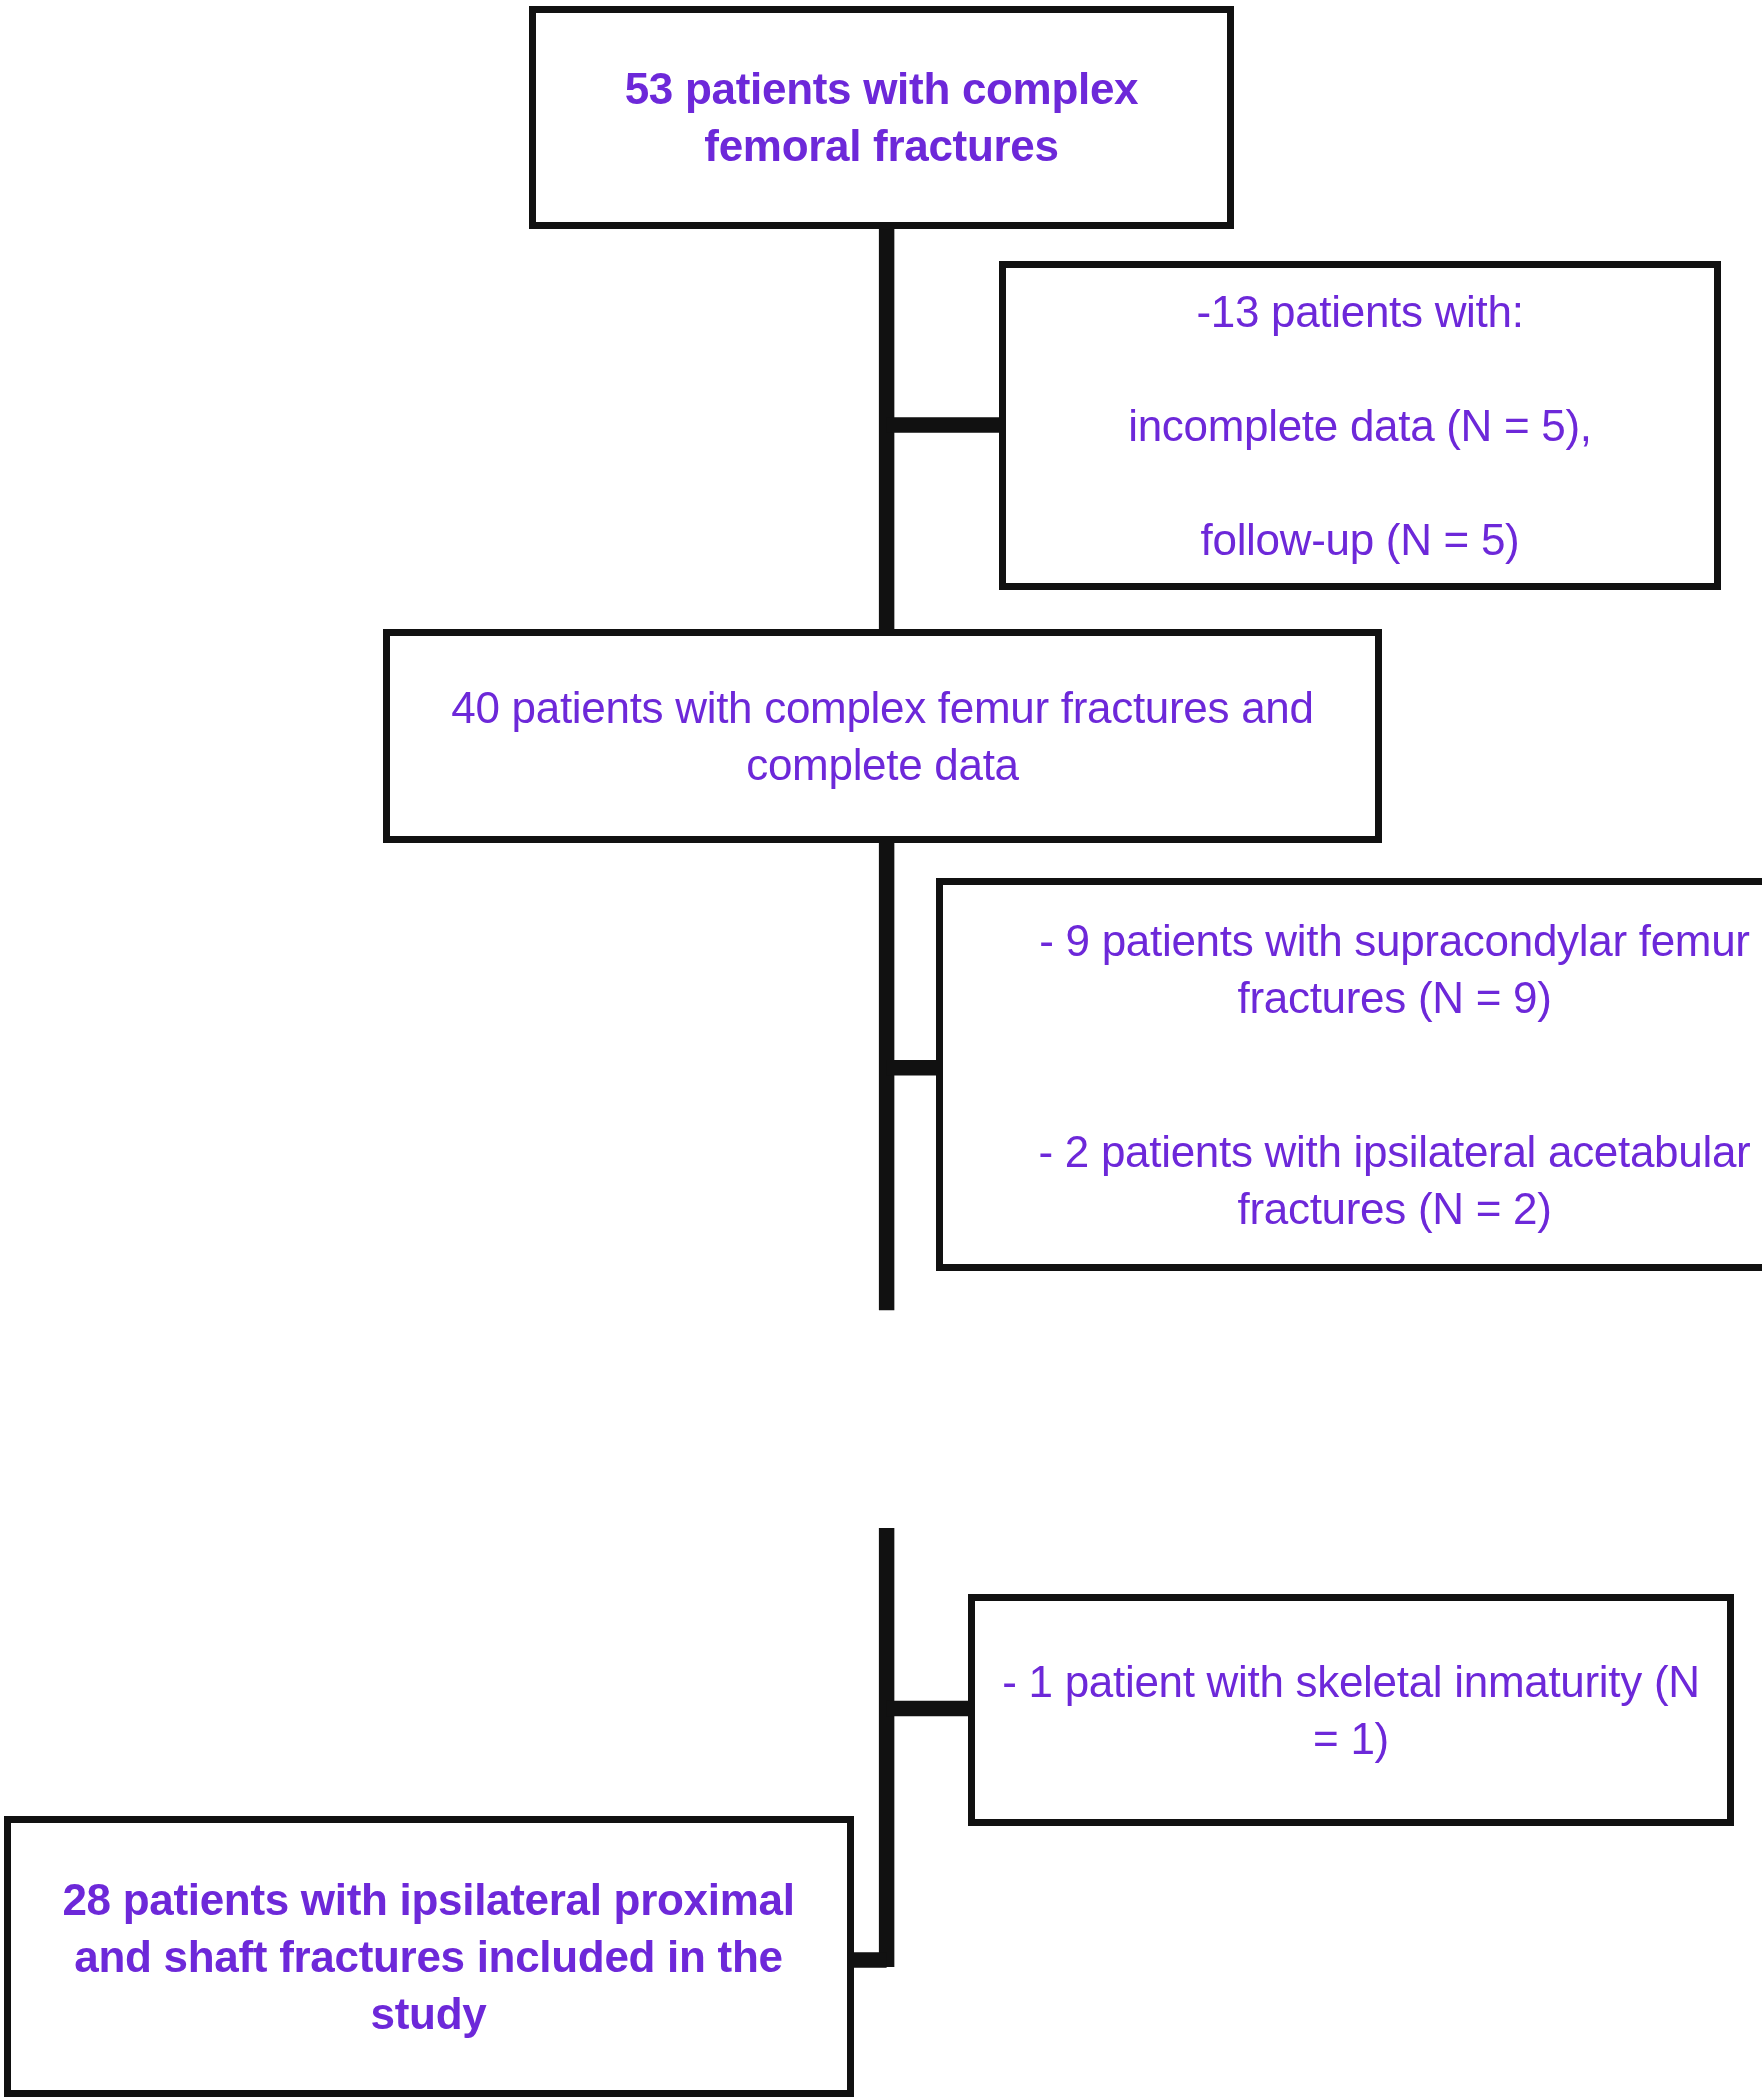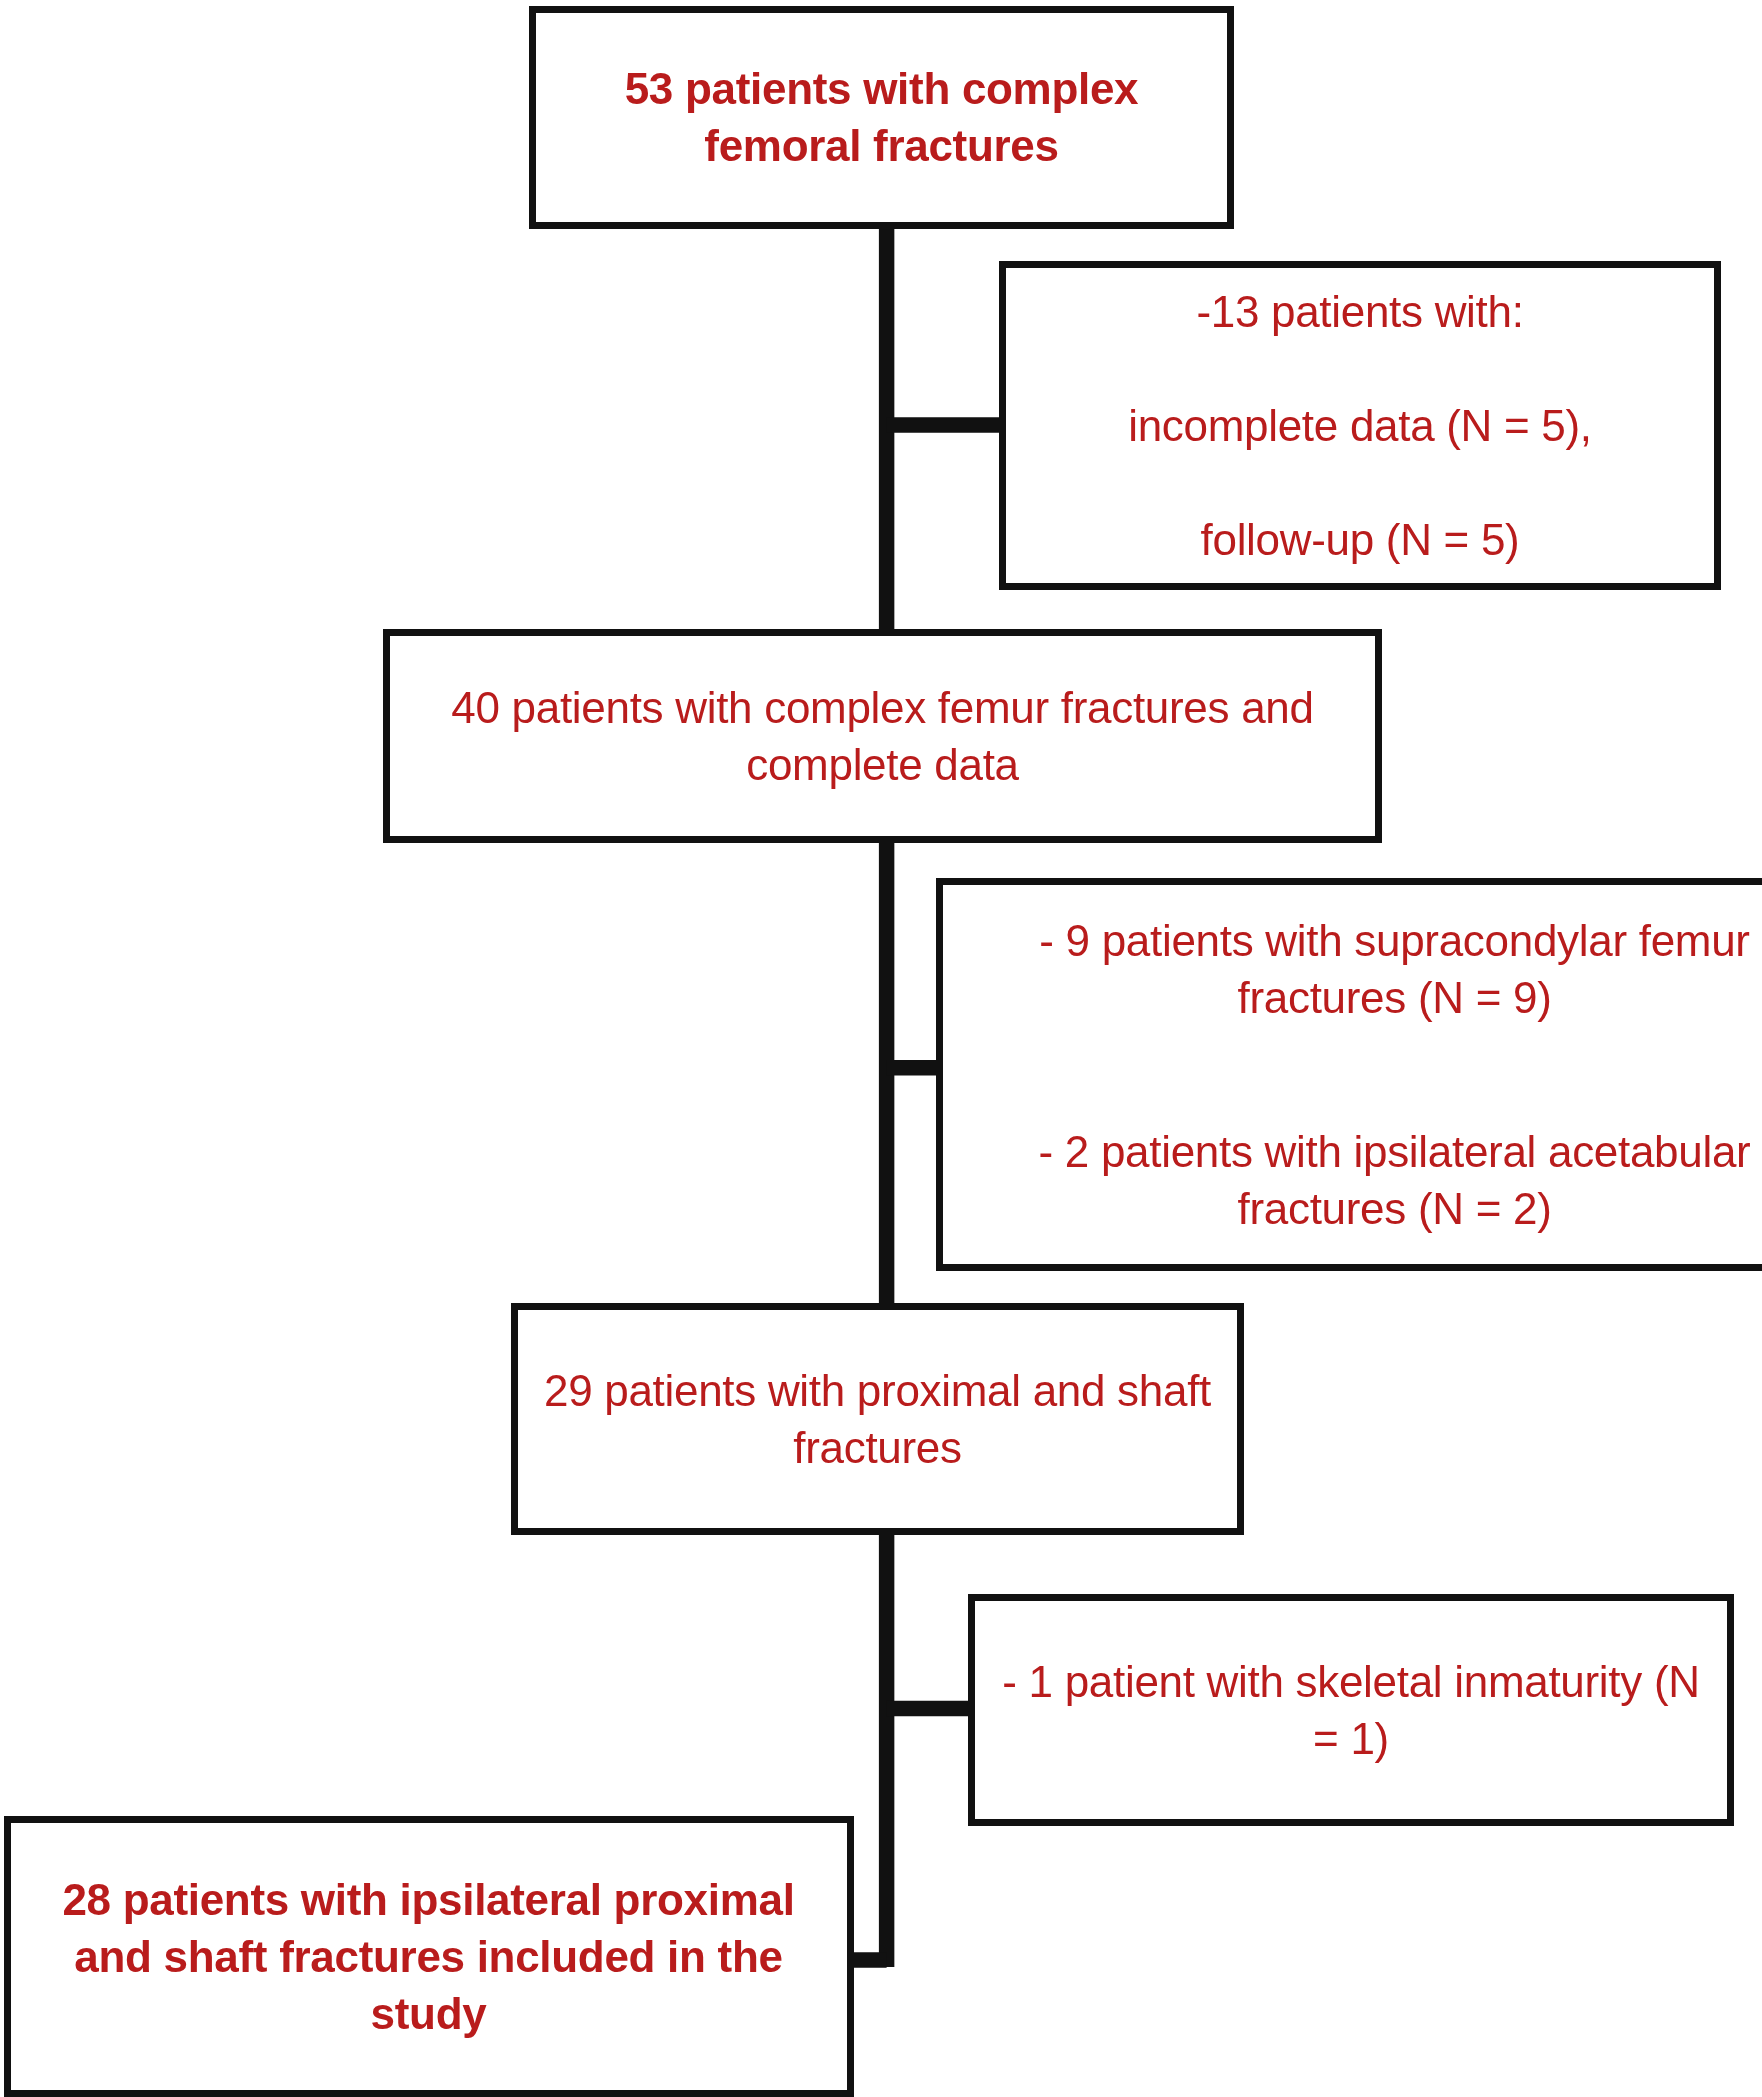--- a/index.html
+++ b/index.html
@@ -37,21 +37,21 @@
     align-items: center;
     justify-content: center;
     text-align: center;
     z-index: 2;
   }
   .node-text {
     display: block;
     width: 100%;
     padding: 0 12.6px;
     box-sizing: border-box;
-    color: #b91c1c;
+    color: #6d28d9;
     font-size: 44px;
     line-height: 1.30;
     letter-spacing: -0.3px;
     white-space: pre-line;
     font-stretch: condensed;
   }
   .node.bold .node-text { font-weight: 700; }
   .node .node-text b { font-weight: 400; }
   .seg {
     display: block;
@@ -97,23 +97,20 @@
     <span class="node-text">40 patients with complex femur fractures and complete data</span>
   </div>
 
   <div class="node" style="left:936px; top:878px; width:917px; height:393px;">
     <span class="node-text">
       <span class="seg"><span>- 9 patients with </span><b>supracondylar</b><span> femur fractures (N = 9)</span></span>
       <span class="seg"><span>- 2 patients with ipsilateral </span><b>acetabular</b><span> fractures (N = 2)</span></span>
     </span>
   </div>
 
-  <div class="node" style="left:511px; top:1303px; width:733px; height:232px;">
-    <span class="node-text">29 patients with proximal and shaft fractures</span>
-  </div>
 
   <div class="node" style="left:968px; top:1594px; width:766px; height:232px;">
     <span class="node-text">- 1 patient with skeletal inmaturity (N = 1)</span>
   </div>
 
   <div class="node bold" style="left:3.5px; top:1816px; width:850px; height:281px;">
     <span class="node-text">28 patients with ipsilateral proximal and shaft fractures included in the study</span>
   </div>
 
 </div>

